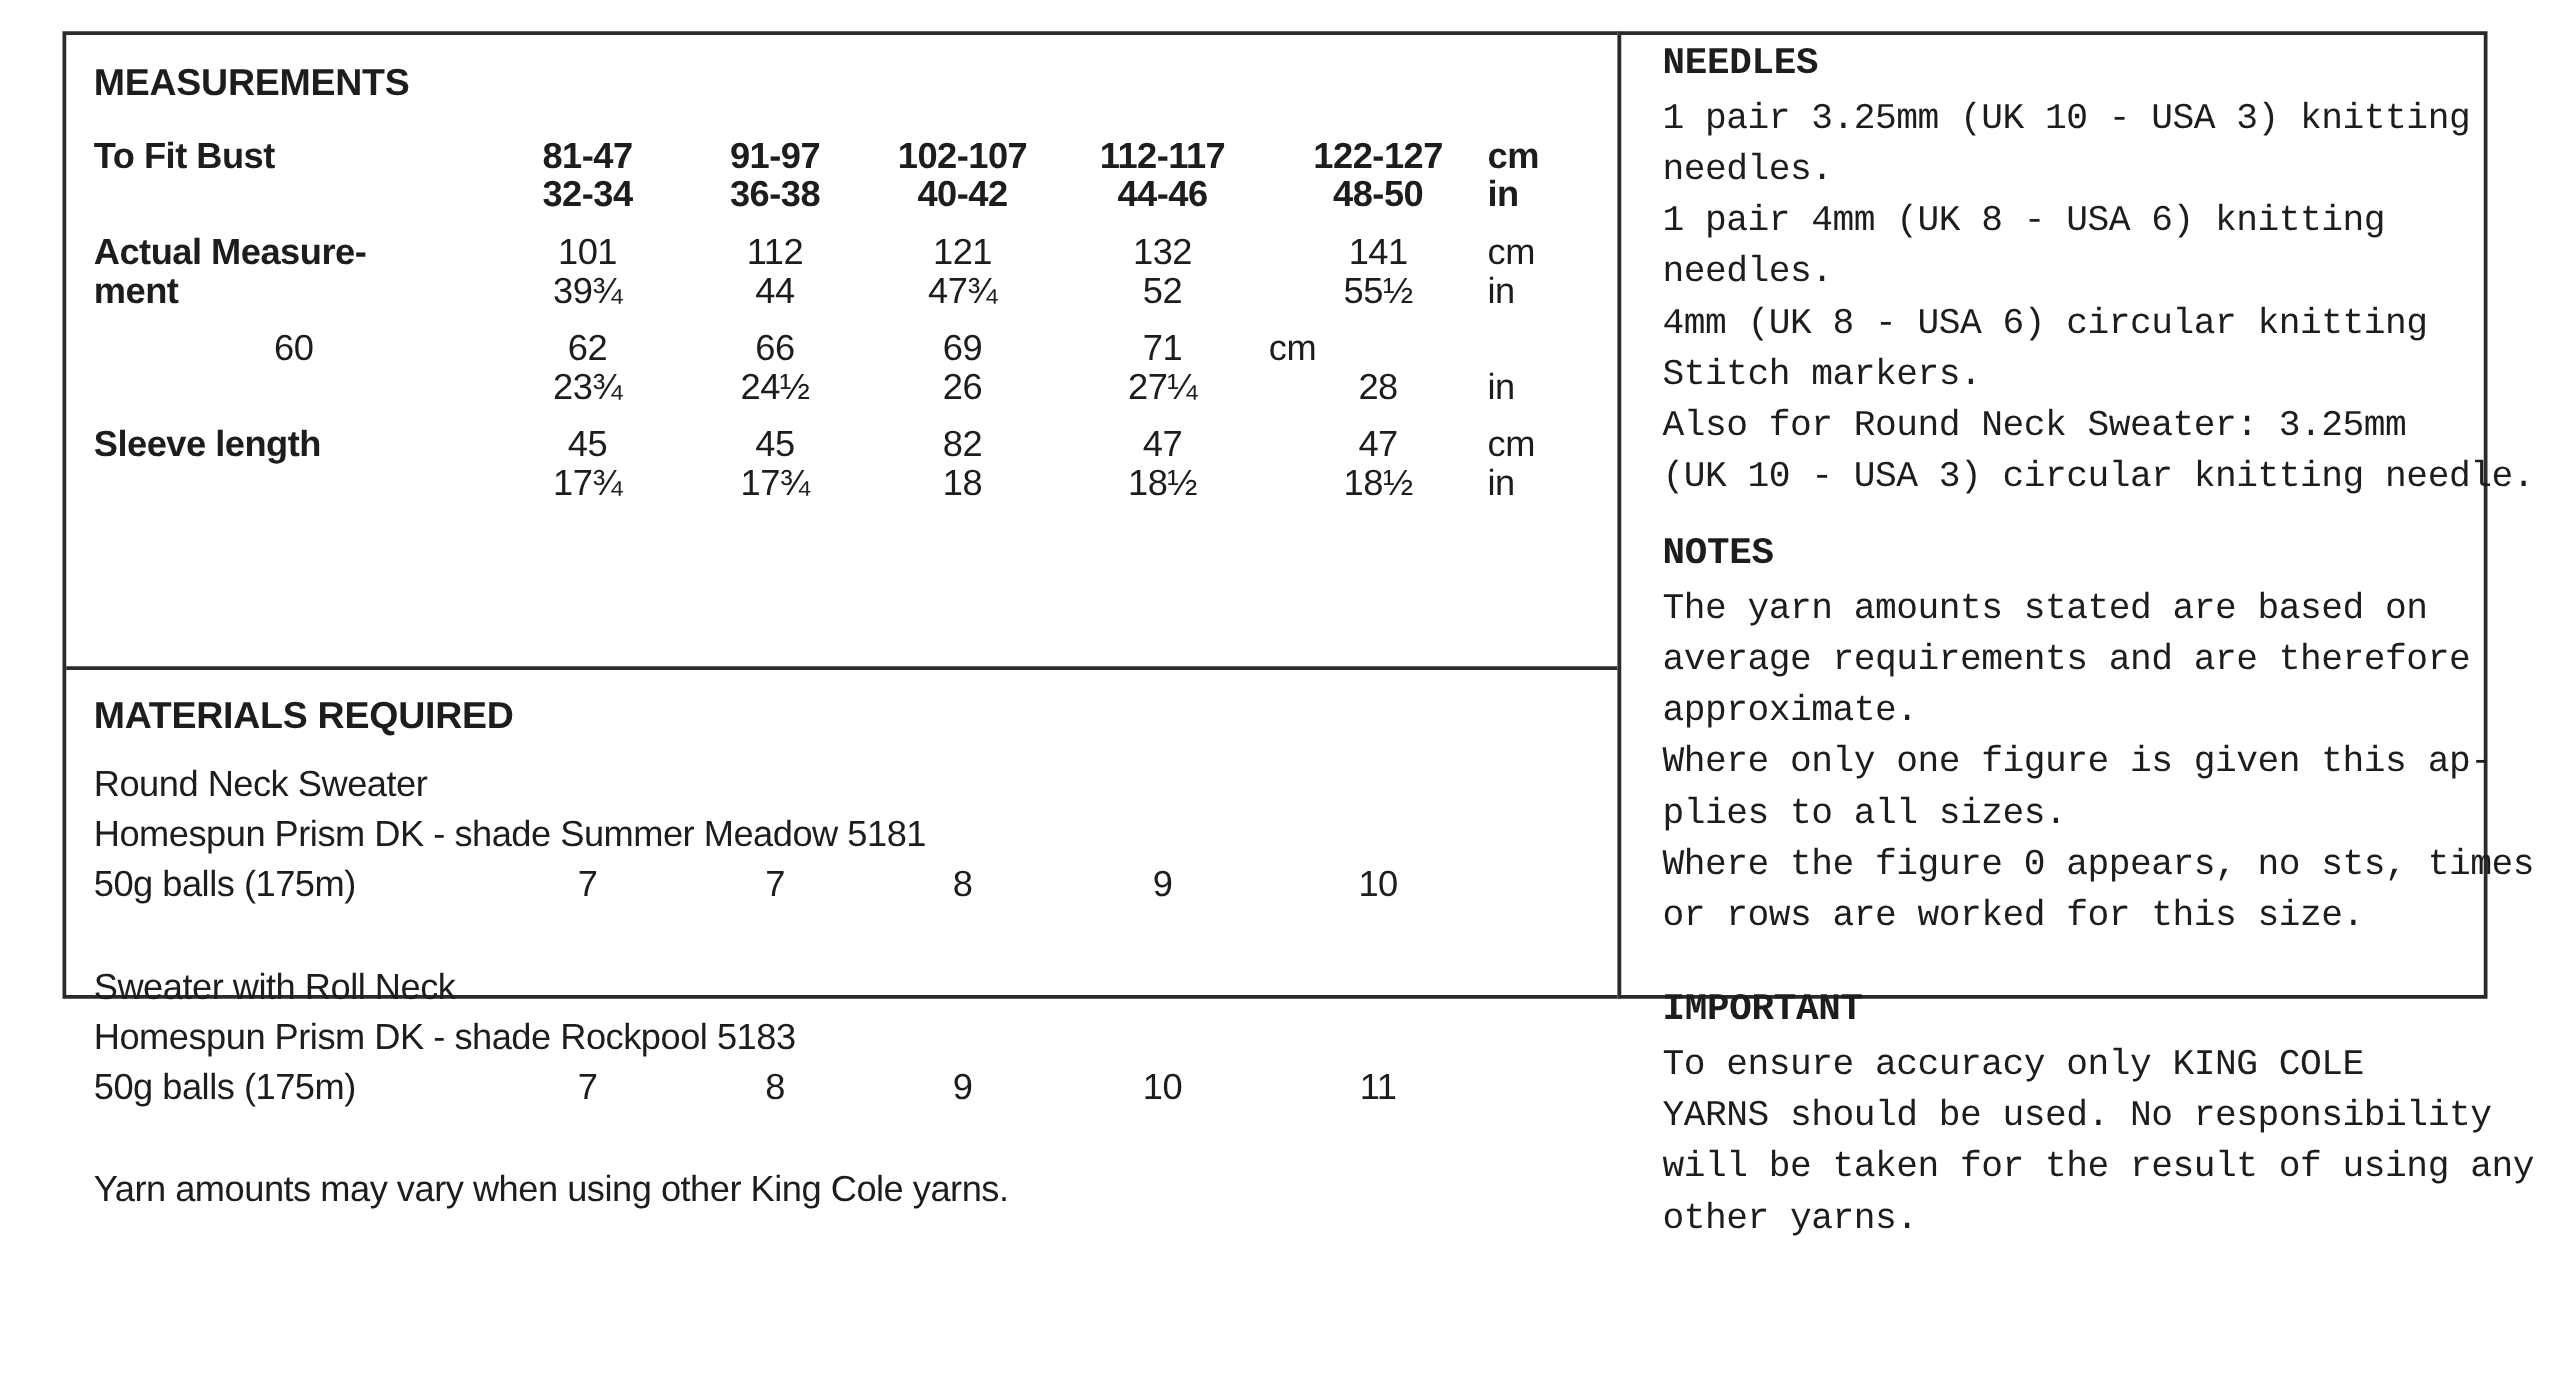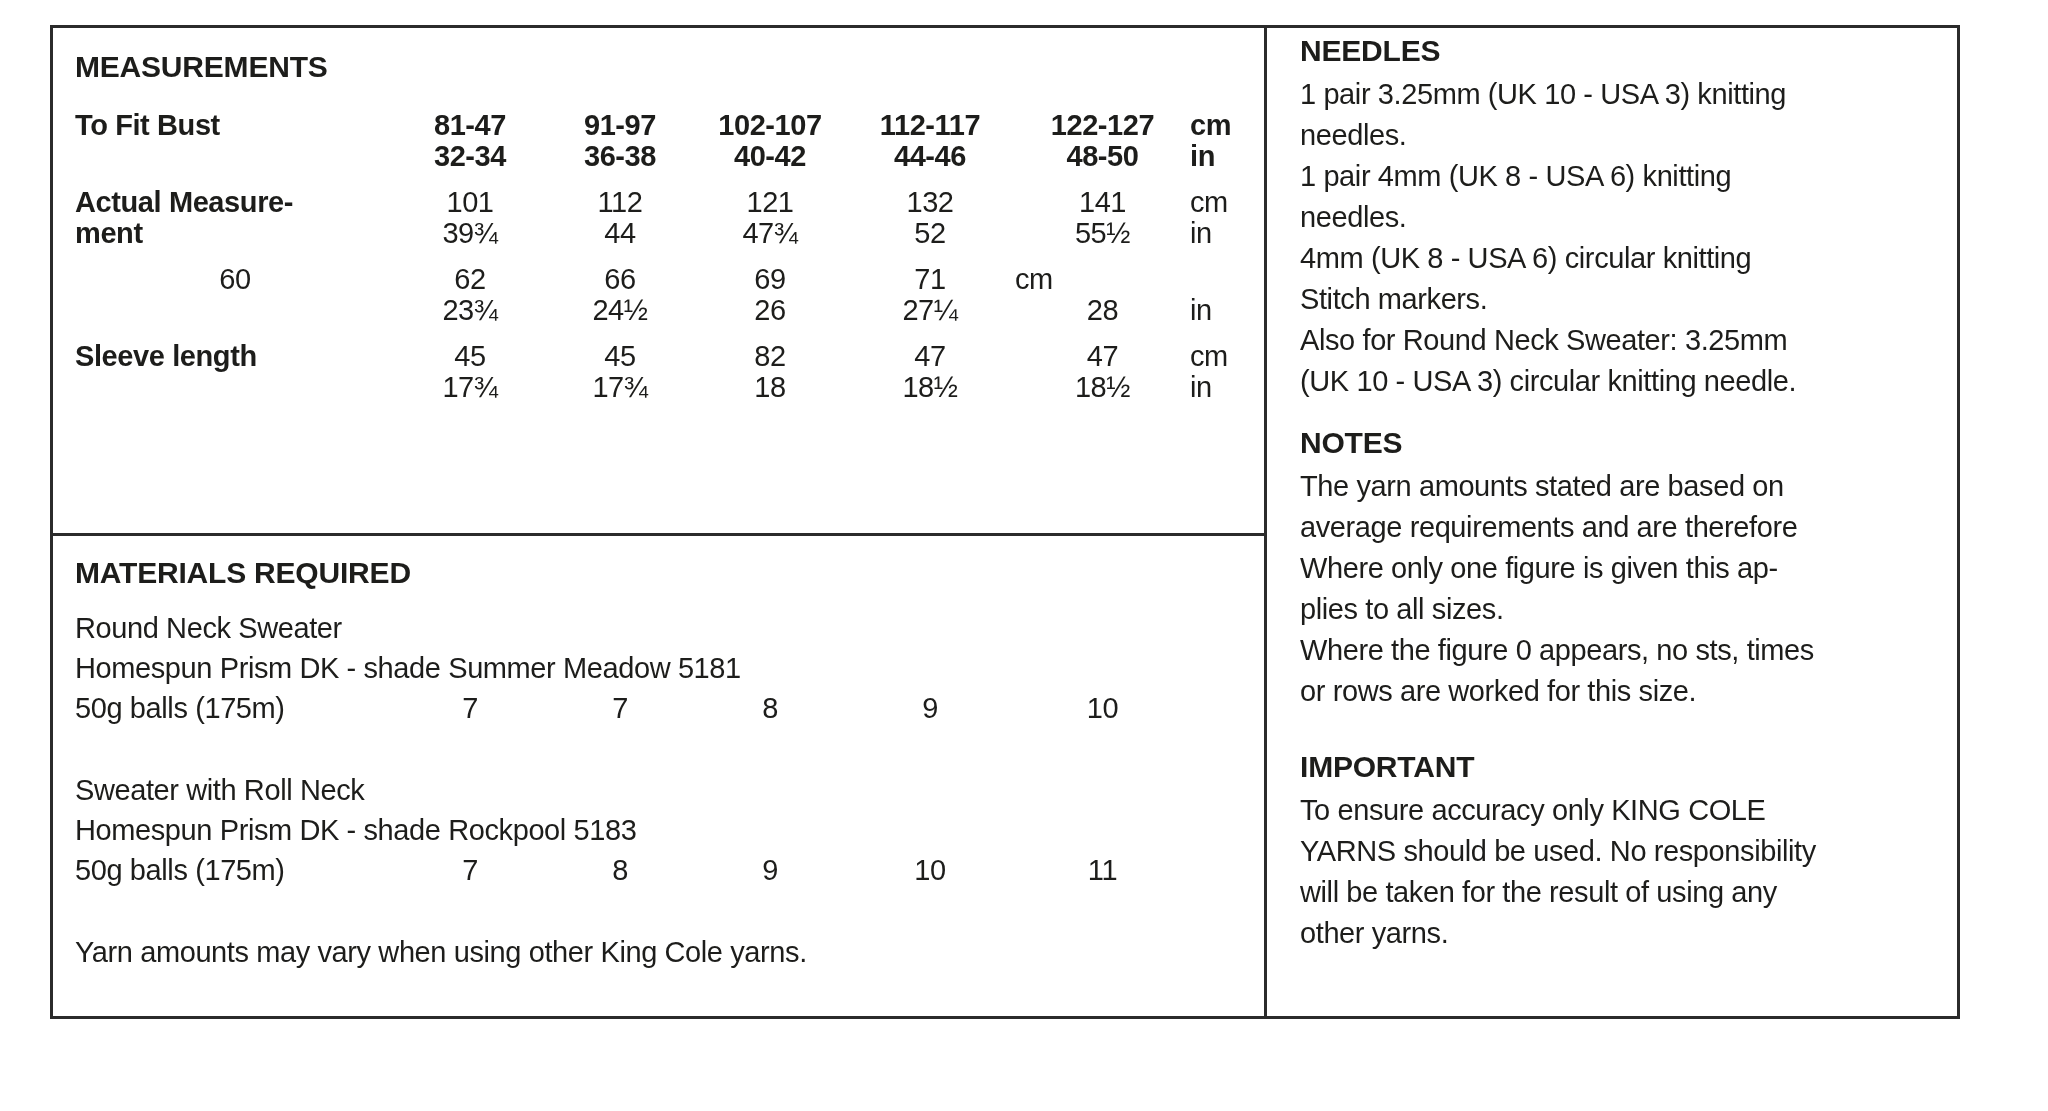--- a/index.html
+++ b/index.html
@@ -3,25 +3,25 @@
 <meta charset="utf-8">
 <style>
   html,body{margin:0;padding:0;}
   body{
     width:2048px;height:1111px;position:relative;overflow:hidden;
     background:#ffffff;color:#1d1d1b;
     font-family:"Liberation Sans","DejaVu Sans",sans-serif;
     font-size:29px;letter-spacing:-0.4px;
   }
   .box{
-    position:absolute;top:25px;height:994px;box-sizing:border-box;
+    position:absolute;top:25px;height:774px;box-sizing:border-box;
     border:3px solid #2b2b2b;background:#fff;
   }
   .left-box{left:50px;width:1247px;}
-  .right-box{left:1264px;width:696px;}
+  .right-box{left:1294px;width:696px;font-family:Liberation Mono, monospace;}
   .sec-title{font-weight:700;font-size:30px;line-height:30px;letter-spacing:-0.2px;}
   
   .left-inner{padding:24px 22px 0 22px;}
   .meas-title{margin:0 0 28px 0;}
   .mline{display:grid;grid-template-columns:320px 150px 150px 150px 170px 175px 80px;line-height:31px;}
   .mgroup{margin-bottom:15px;}
   .cell{white-space:nowrap;}
   .c{text-align:center;}
   .u{text-align:left;}
   .b{font-weight:700;}
@@ -181,20 +181,21 @@
       <div class="rline">4mm (UK 8 - USA 6) circular knitting</div>
       <div class="rline">Stitch markers.</div>
       <div class="rline">Also for Round Neck Sweater: 3.25mm</div>
       <div class="rline">(UK 10 - USA 3) circular knitting needle.</div>
     </div>
 
     <div class="sec-notes">
       <div class="sec-title rtitle">NOTES</div>
       <div class="rline">The yarn amounts stated are based on</div>
       <div class="rline">average requirements and are therefore</div>
+      <div class="rline">approximate.</div>
       <div class="rline">Where only one figure is given this ap-</div>
       <div class="rline">plies to all sizes.</div>
       <div class="rline">Where the figure 0 appears, no sts, times</div>
       <div class="rline">or rows are worked for this size.</div>
     </div>
 
     <div class="sec-important">
       <div class="sec-title rtitle">IMPORTANT</div>
       <div class="rline">To ensure accuracy only KING COLE</div>
       <div class="rline">YARNS should be used. No responsibility</div>

